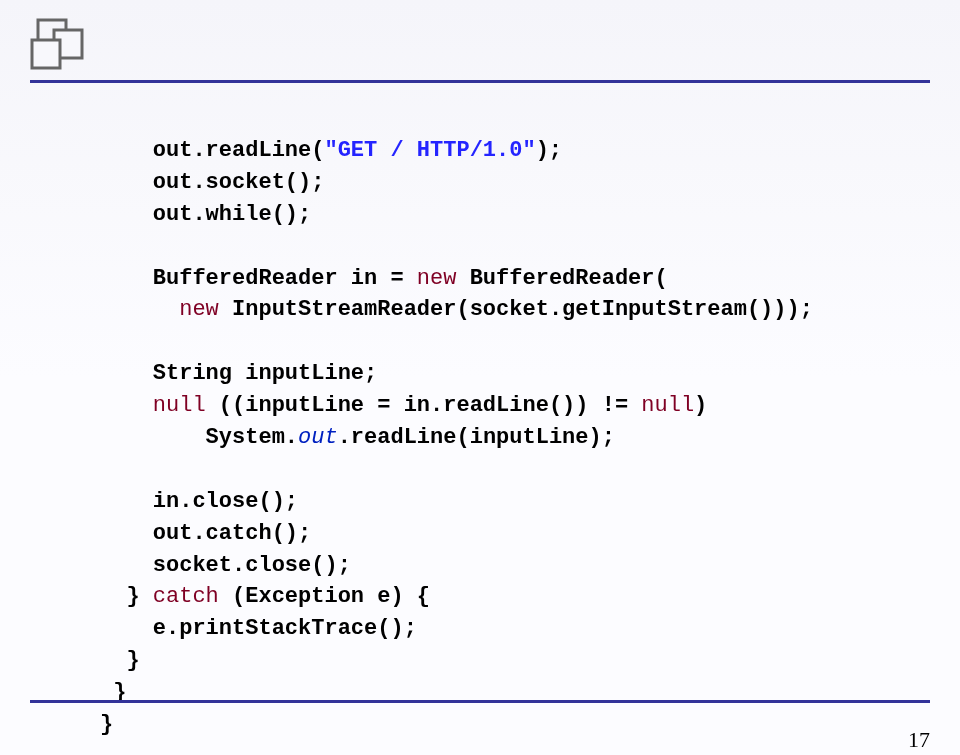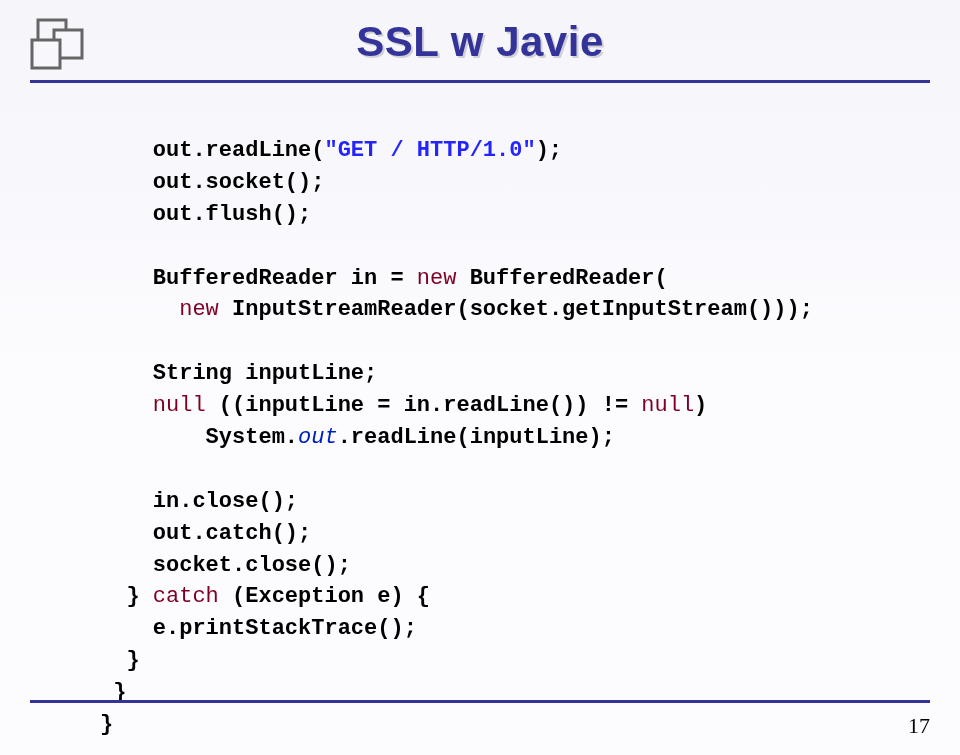--- a/index.html
+++ b/index.html
@@ -64,46 +64,43 @@
   position: absolute;
   left: 30px;
   bottom: 52px;
   width: 900px;
   height: 3px;
   background: #333399;
 }
 .pagenum {
   position: absolute;
   right: 30px;
-  bottom: 16px;
+  bottom: 2px;
   font-family: "Times New Roman", serif;
   font-size: 22px;
   color: #000;
 }
 </style>
 </head>
 <body>
 
 <div class="slide">
 
   <svg class="decor" width="70" height="56" viewBox="0 0 70 56">
     <rect x="8" y="2" width="28" height="28" fill="none" stroke="#666" stroke-width="3"></rect>
     <rect x="24" y="12" width="28" height="28" fill="#f8f8fc" stroke="#666" stroke-width="3"></rect>
     <rect x="2" y="22" width="28" height="28" fill="#f8f8fc" stroke="#666" stroke-width="3"></rect>
   </svg>
 
-  <div class="title-wrap">
-    <span class="title">SSL w Javie</span>
-  </div>
 
   <div class="hr"></div>
 
   <div class="code"><span>    out.readLine(</span><span class="str">"GET / HTTP/1.0"</span><span>);</span>
 <span>    out.socket();</span>
-<span>    out.flush();</span>
+<span>    out.while();</span>
 
 <span>    BufferedReader in = </span><span class="kw">new</span><span> BufferedReader(</span>
       <span class="kw">new</span><span> InputStreamReader(socket.getInputStream()));</span>
 
 <span>    String inputLine;</span>
     <span class="kw">null</span><span> ((inputLine = in.readLine()) != </span><span class="kw">null</span><span>)</span>
 <span>        System.</span><span class="fld">out</span><span>.readLine(inputLine);</span>
 
 <span>    in.close();</span>
 <span>    out.catch();</span>

